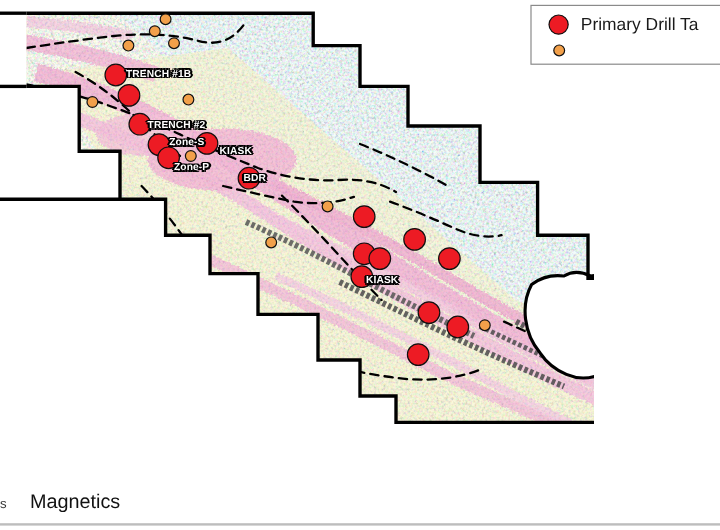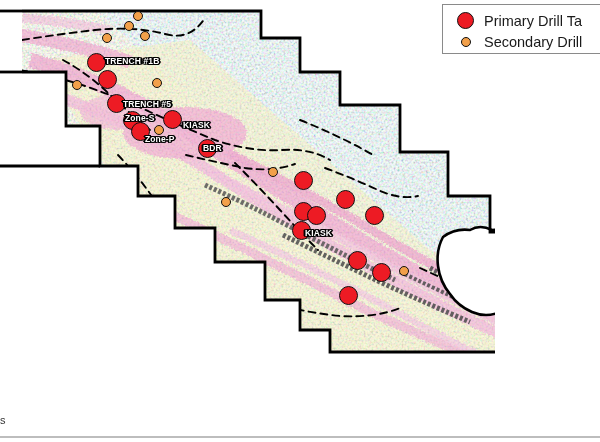--- a/index.html
+++ b/index.html
@@ -179,41 +179,41 @@
     <div class="marker primary" style="left:345px;top:199px"></div>
     <div class="marker primary" style="left:303px;top:211px"></div>
     <div class="marker primary" style="left:316px;top:215px"></div>
     <div class="marker primary" style="left:374px;top:215px"></div>
     <div class="marker primary" style="left:301px;top:230px"></div>
     <div class="marker primary" style="left:357px;top:260px"></div>
     <div class="marker primary" style="left:381px;top:272px"></div>
     <div class="marker primary" style="left:348px;top:295px"></div>
 
     <div class="map-label" style="left:104px;top:56px">TRENCH #1B</div>
-    <div class="map-label" style="left:122px;top:99px">TRENCH #5</div>
-    <div class="map-label" style="left:124px;top:113px">Zone-S</div>
+    <div class="map-label" style="left:122px;top:99px">TRENCH #2</div>
+    <div class="map-label" style="left:140px;top:113px">Zone-S</div>
     <div class="map-label" style="left:182px;top:120px">KIASK</div>
     <div class="map-label" style="left:144px;top:134px">Zone-P</div>
     <div class="map-label" style="left:202px;top:143px">BDR</div>
     <div class="map-label" style="left:304px;top:228px">KIASK</div>
   </div>
 
   <div id="legend">
     <div class="legend-row">
       <div class="sw-wrap">
         <span class="legend-swatch sw-primary"></span>
       </div>
       <span class="legend-text">Primary Drill Ta</span>
     </div>
     <div class="legend-row">
       <div class="sw-wrap">
         <span class="legend-swatch sw-secondary"></span>
       </div>
-      <span class="legend-text">Secondary Drill</span>
     </div>
   </div>
 
   <div id="caption-bar">
     <div id="caption-clip">s</div>
+    <div id="caption-text">Magnetics</div>
   </div>
   <div id="bottom-rule"></div>
 
 </div>
 
 </body></html>

